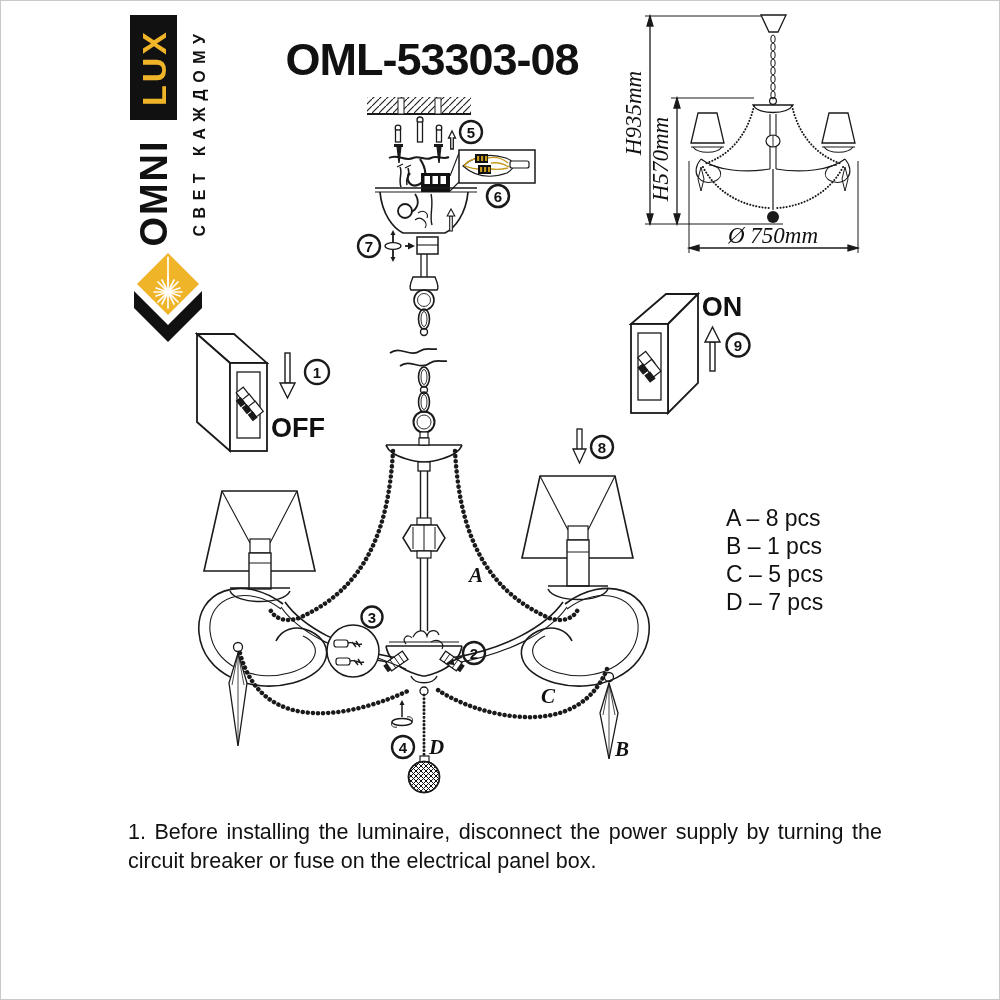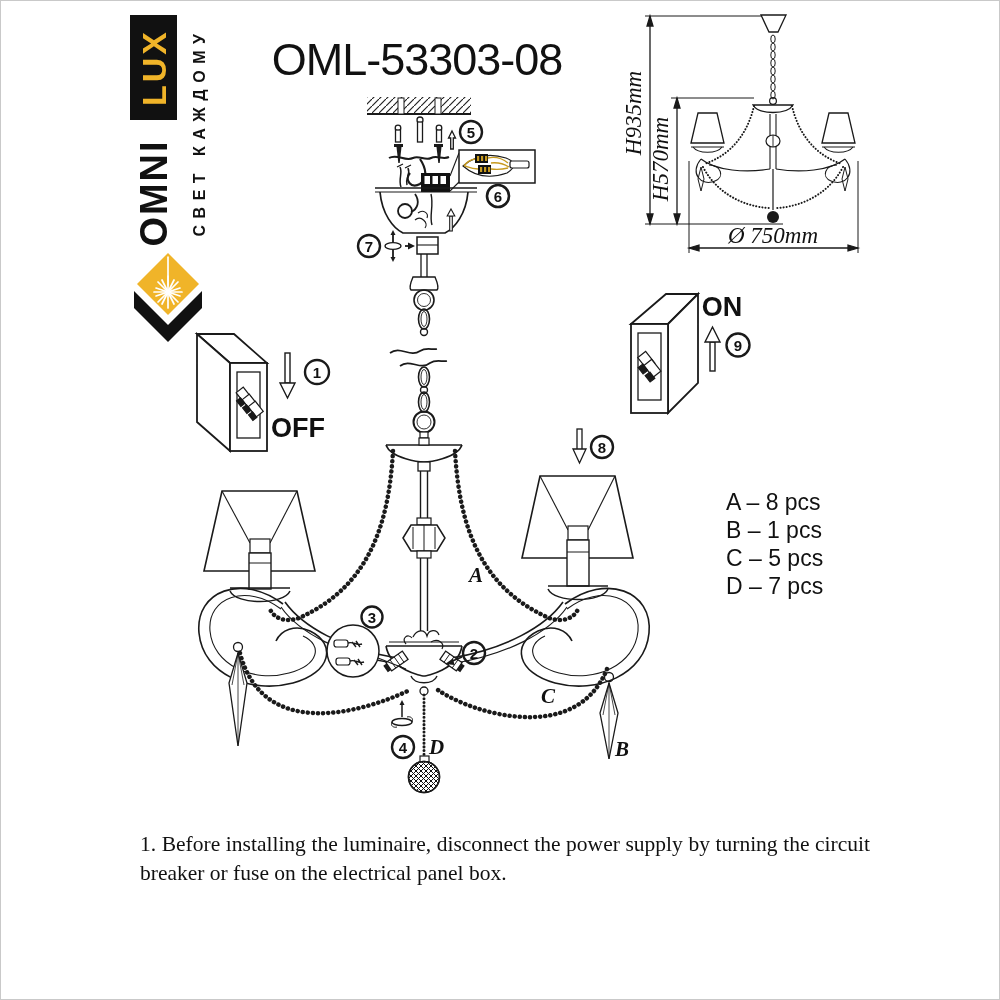--- a/index.html
+++ b/index.html
@@ -1,25 +1,25 @@
 <!DOCTYPE html>
 <html><head>
 <meta charset="utf-8">
 <style>
   html,body{margin:0;padding:0;background:#fff;}
   .page{position:relative;width:1000px;height:1000px;background:#fff;overflow:hidden;
         font-family:"Liberation Sans",sans-serif;color:#111;box-sizing:border-box;
         border:1px solid #c9c9c9;}
   .abs{position:absolute;}
-  .model-title{font-weight:normal;font-size:45px;letter-spacing:-1px;color:#111;
-               font-family:"Liberation Sans",sans-serif;white-space:nowrap;}
-  .parts{font-size:23px;line-height:28px;color:#111;}
+  .model-title{font-weight:bold;font-size:45px;letter-spacing:-1px;color:#111;
+               font-family:"Liberation Sans",sans-serif;white-space:nowrap;margin-left:15px;}
+  .parts{font-size:23px;line-height:28px;color:#111;margin-top:16px;}
   .parts div{white-space:nowrap;}
   .instructions{width:754px;font-size:21.5px;line-height:29px;text-align:justify;color:#111;}
-  .instructions p{margin:12px;font-family:Liberation Serif, serif;}
+  .instructions p{margin:0;}
   svg text{font-family:"Liberation Sans",sans-serif;}
   .stepnum{font-size:15px;font-weight:bold;fill:#111;}
   .dimlabel{font-family:"Liberation Serif",serif;font-style:italic;font-size:23px;fill:#111;}
   .partletter{font-family:"Liberation Serif",serif;font-style:italic;font-weight:600;
               font-size:21px;fill:#111;}
   .switchlabel{font-weight:bold;font-size:27px;fill:#111;letter-spacing:0px;}
 </style>
 </head>
 <body>
 

